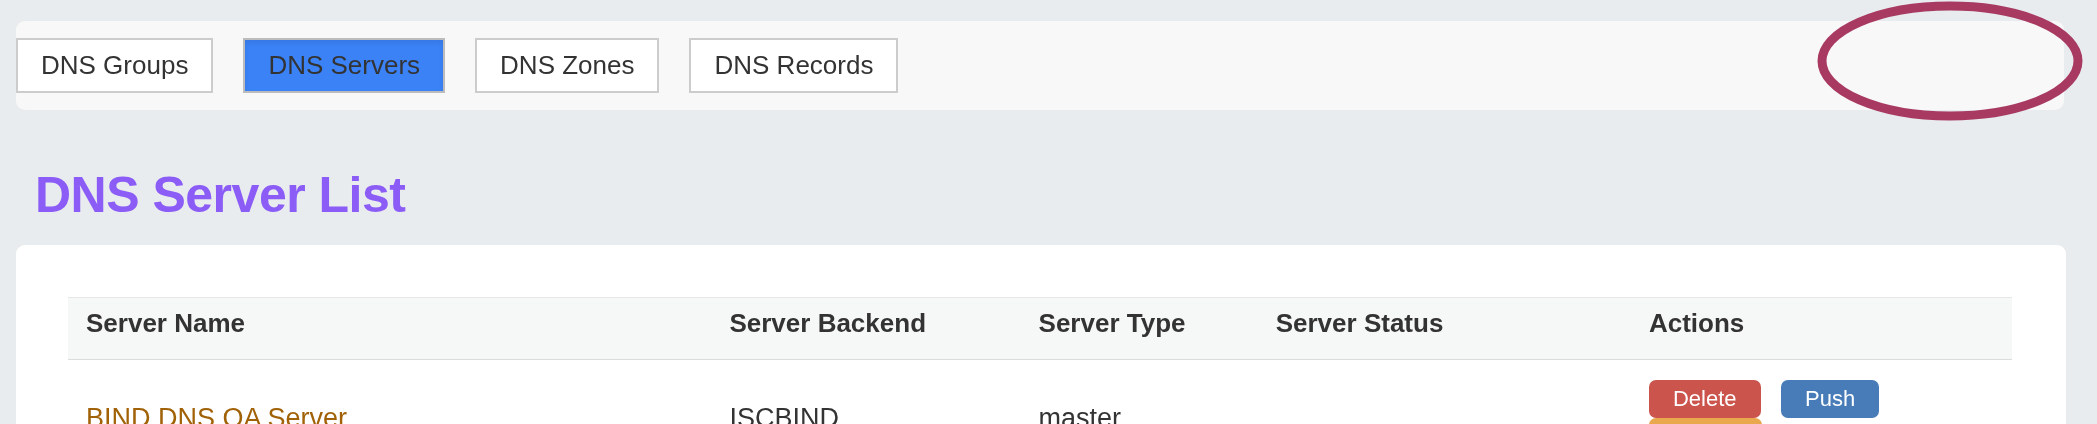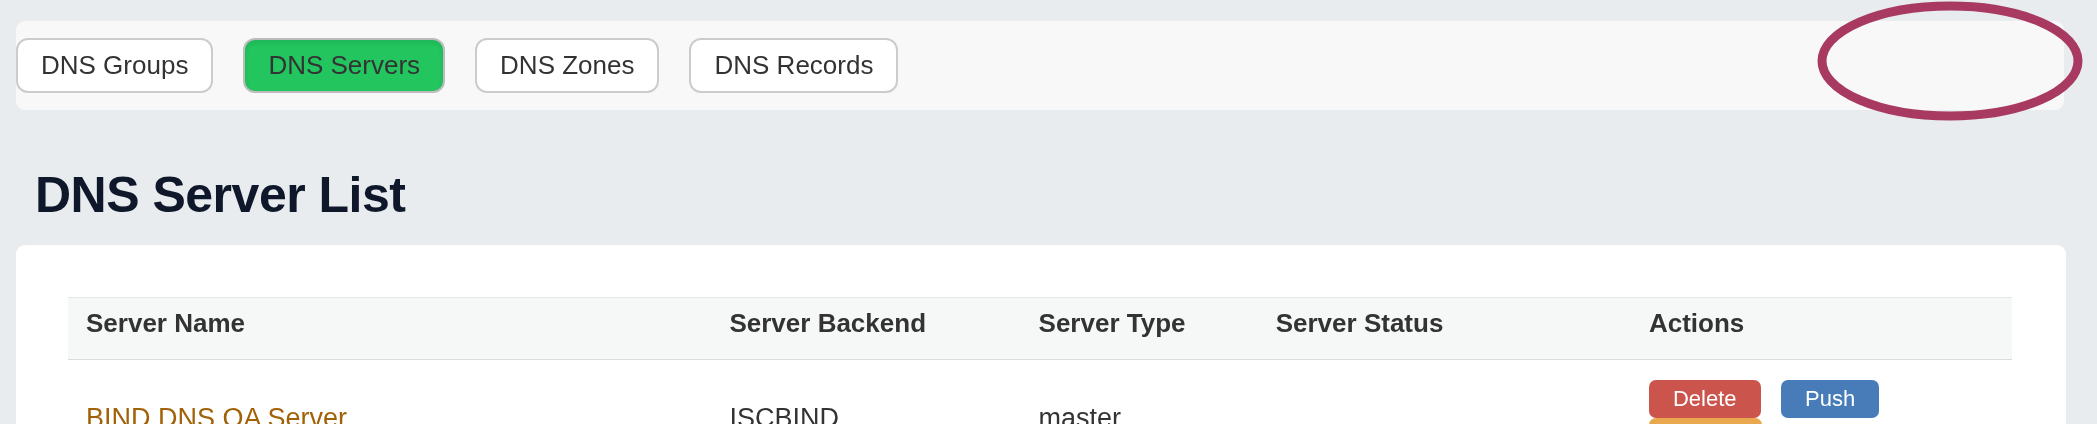--- a/index.html
+++ b/index.html
@@ -31,26 +31,26 @@
   }
   .nav-btn {
     height: 55px;
     margin-right: 30px;
     padding: 0 23px;
     font-family: "Liberation Sans", sans-serif;
     font-size: 26px;
     color: #333;
     background: #fff;
     border: 2px solid #ccc;
-    border-radius: 12px;
+    border-radius: 0;
     cursor: pointer;
     white-space: nowrap;
   }
   .nav-btn.active {
-    background: #22c55e;
+    background: #3b82f6;
     border-color: #bcbcbc;
     box-shadow: inset 0 3px 5px rgba(0,0,0,0.08);
   }
   .add-server {
     margin-left: auto;
     margin-right: 25px;
     width: 172px;
     height: 58px;
     font-family: "Liberation Sans", sans-serif;
     font-size: 27px;
@@ -68,21 +68,21 @@
     width: 2097px; height: 424px;
     pointer-events: none;
   }
 
   
   .page-title {
     position: absolute;
     left: 35px; top: 166px;
     font-size: 50px;
     font-weight: bold;
-    color: #0f172a;
+    color: #8b5cf6;
     letter-spacing: -0.5px;
     text-align: center;
   }
 
   
   .card {
     position: absolute;
     left: 16px; top: 245px;
     width: 2050px; height: 240px;
     background: #fff;

